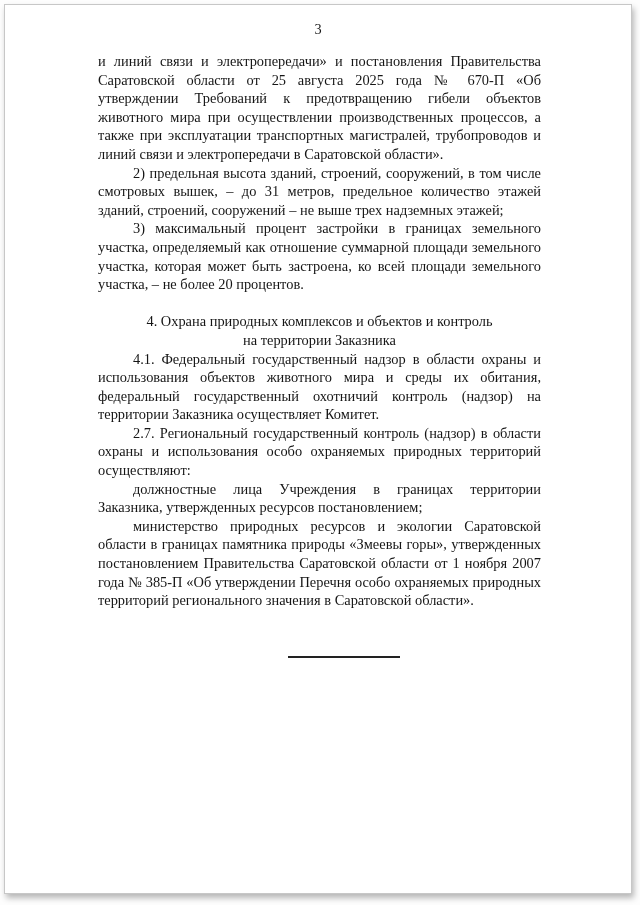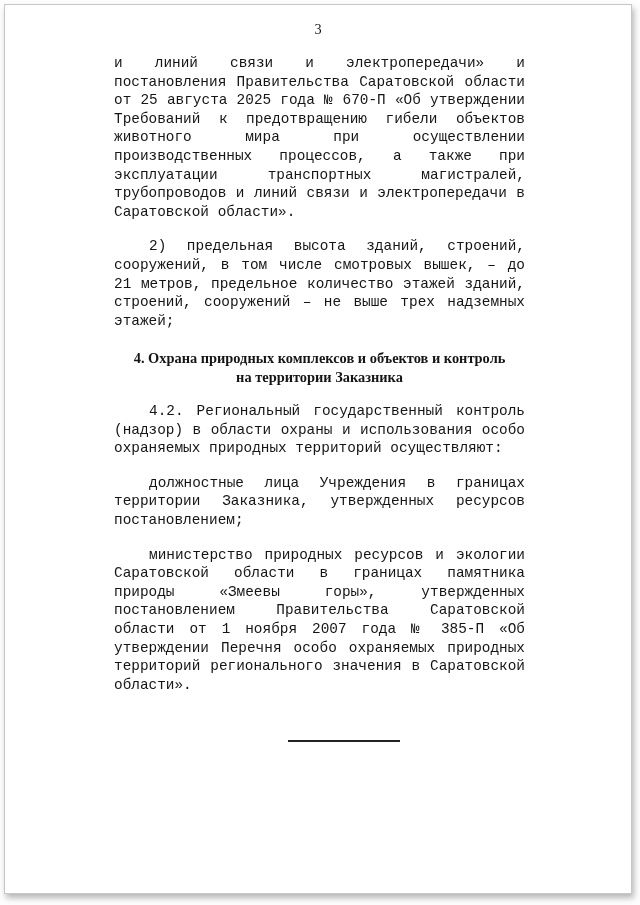--- a/index.html
+++ b/index.html
@@ -33,51 +33,52 @@
     color: #1b1b1b;
   }
   .content {
     margin-top: 14px;
     padding: 0 90px 0 93px;
     color: #151515;
     font-size: 14.4px;
     line-height: 18.6px;
   }
   p.para {
-    margin: 16px;
+    margin: 0;
     text-align: justify;
     text-indent: 35px;
-    font-family: Liberation Mono, monospace;
   }
   p.para.no-indent {
     text-indent: 0;
   }
   p.heading {
     margin: 18.6px 0 0 0;
-    font-weight: bold;
+    font-weight: normal;
     text-align: center;
     text-indent: 0;
     white-space: pre-line;
   }
   .divider {
     width: 112px;
     border-top: 2px solid #222222;
     margin: 46px 0 0 190px;
   }
 </style>
 </head>
 <body>
 
 <div class="page">
   <div class="page-number">3</div>
 
   <div class="content">
     <p class="para no-indent">и линий связи и электропередачи» и постановления Правительства Саратовской области от 25 августа 2025 года № 670-П «Об утверждении Требований к предотвращению гибели объектов животного мира при осуществлении производственных процессов, а также при эксплуатации транспортных магистралей, трубопроводов и линий связи и электропередачи в Саратовской области».</p>
-    <p class="para">2) предельная высота зданий, строений, сооружений, в том числе смотровых вышек, – до 21 метров, предельное количество этажей зданий, строений, сооружений – не выше трех надземных этажей;</p>
+    <p class="para">2) предельная высота зданий, строений, сооружений, в том числе смотровых вышек, – до 31 метров, предельное количество этажей зданий, строений, сооружений – не выше трех надземных этажей;</p>
+    <p class="para">3) максимальный процент застройки в границах земельного участка, определяемый как отношение суммарной площади земельного участка, которая может быть застроена, ко всей площади земельного участка, – не более 20 процентов.</p>
     <p class="heading">4. Охрана природных комплексов и объектов и контроль
 на территории Заказника</p>
-    <p class="para">4.2. Региональный государственный контроль (надзор) в области охраны и использования особо охраняемых природных территорий осуществляют:</p>
+    <p class="para">4.1. Федеральный государственный надзор в области охраны и использования объектов животного мира и среды их обитания, федеральный государственный охотничий контроль (надзор) на территории Заказника осуществляет Комитет.</p>
+    <p class="para">2.7. Региональный государственный контроль (надзор) в области охраны и использования особо охраняемых природных территорий осуществляют:</p>
     <p class="para">должностные лица Учреждения в границах территории Заказника, утвержденных ресурсов постановлением;</p>
     <p class="para">министерство природных ресурсов и экологии Саратовской области в границах памятника природы «Змеевы горы», утвержденных постановлением Правительства Саратовской области от 1 ноября 2007 года № 385-П «Об утверждении Перечня особо охраняемых природных территорий регионального значения в Саратовской области».</p>
 
     <div class="divider"></div>
   </div>
 </div>
 
 </body></html>

